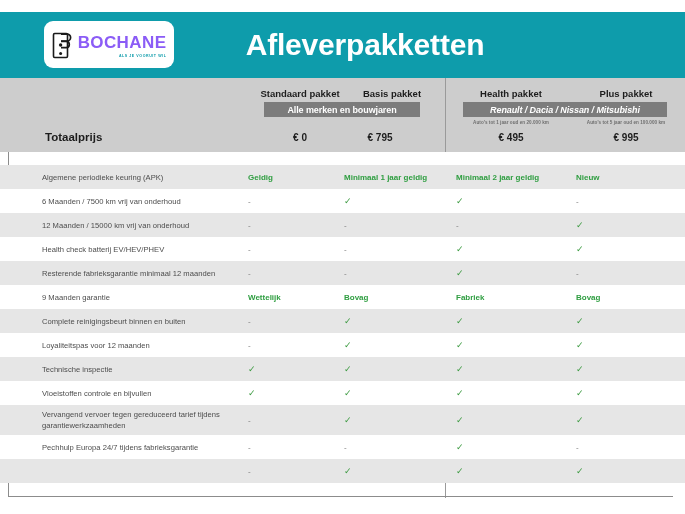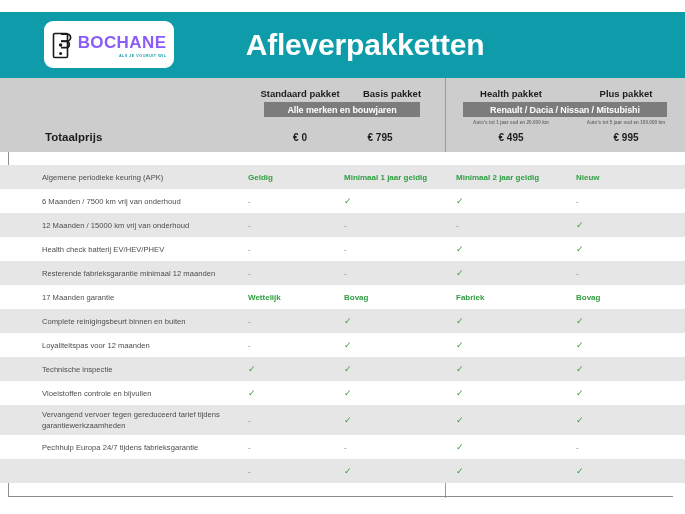--- a/index.html
+++ b/index.html
@@ -129,21 +129,21 @@
     color: #ffffff;
     font-size: 9px;
     font-weight: bold;
     display: flex;
     align-items: center;
     justify-content: center;
     top: 102px;
     letter-spacing: -0.1px;
   }
   .pill-left  { left: 264px; width: 156px; }
-  .pill-right { left: 463px; width: 204px; }
+  .pill-right { left: 463px; width: 204px; font-style: italic; }
 
   .sub-note {
     position: absolute;
     top: 120px;
     font-size: 4.6px;
     color: #6f6f6f;
     font-weight: bold;
     text-align: center;
     letter-spacing: 0.05px;
   }
@@ -320,21 +320,21 @@
           <div class="cell-val col-4 mark">✓</div>
         </div>
         <div class="row alt">
           <div class="cell-label">Resterende fabrieksgarantie minimaal 12 maanden</div>
           <div class="cell-val col-1 dash">-</div>
           <div class="cell-val col-2 dash">-</div>
           <div class="cell-val col-3 mark">✓</div>
           <div class="cell-val col-4 dash">-</div>
         </div>
         <div class="row">
-          <div class="cell-label">17 Maanden  garantie</div>
+          <div class="cell-label">9 Maanden  garantie</div>
           <div class="cell-val col-1">Wettelijk</div>
           <div class="cell-val col-2">Bovag</div>
           <div class="cell-val col-3">Fabriek</div>
           <div class="cell-val col-4">Bovag</div>
         </div>
         <div class="row alt">
           <div class="cell-label">Complete reinigingsbeurt binnen en buiten</div>
           <div class="cell-val col-1 dash">-</div>
           <div class="cell-val col-2 mark">✓</div>
           <div class="cell-val col-3 mark">✓</div>

